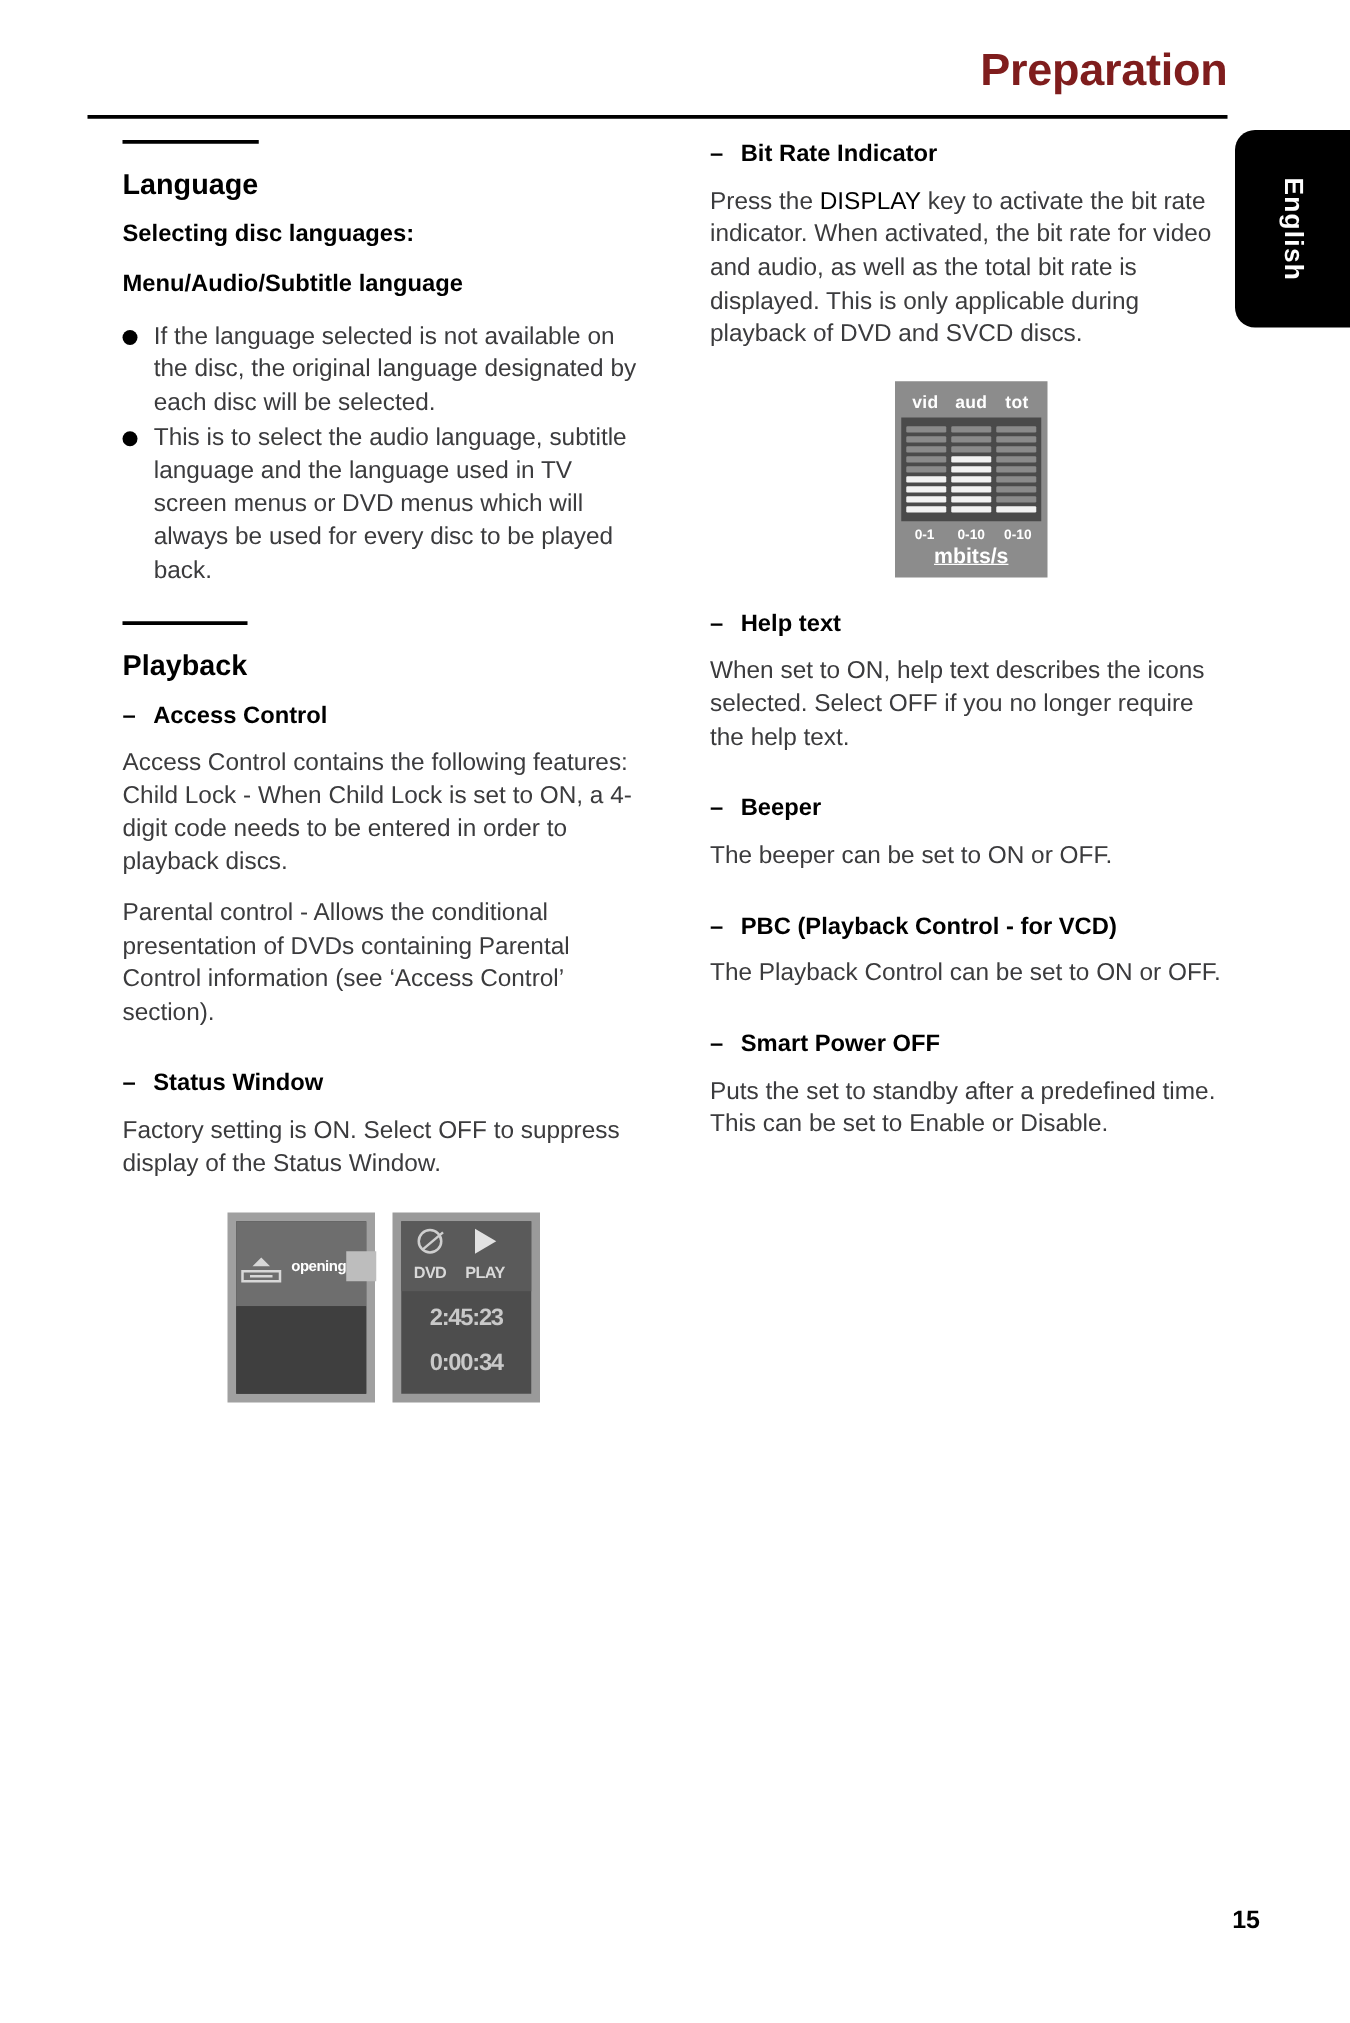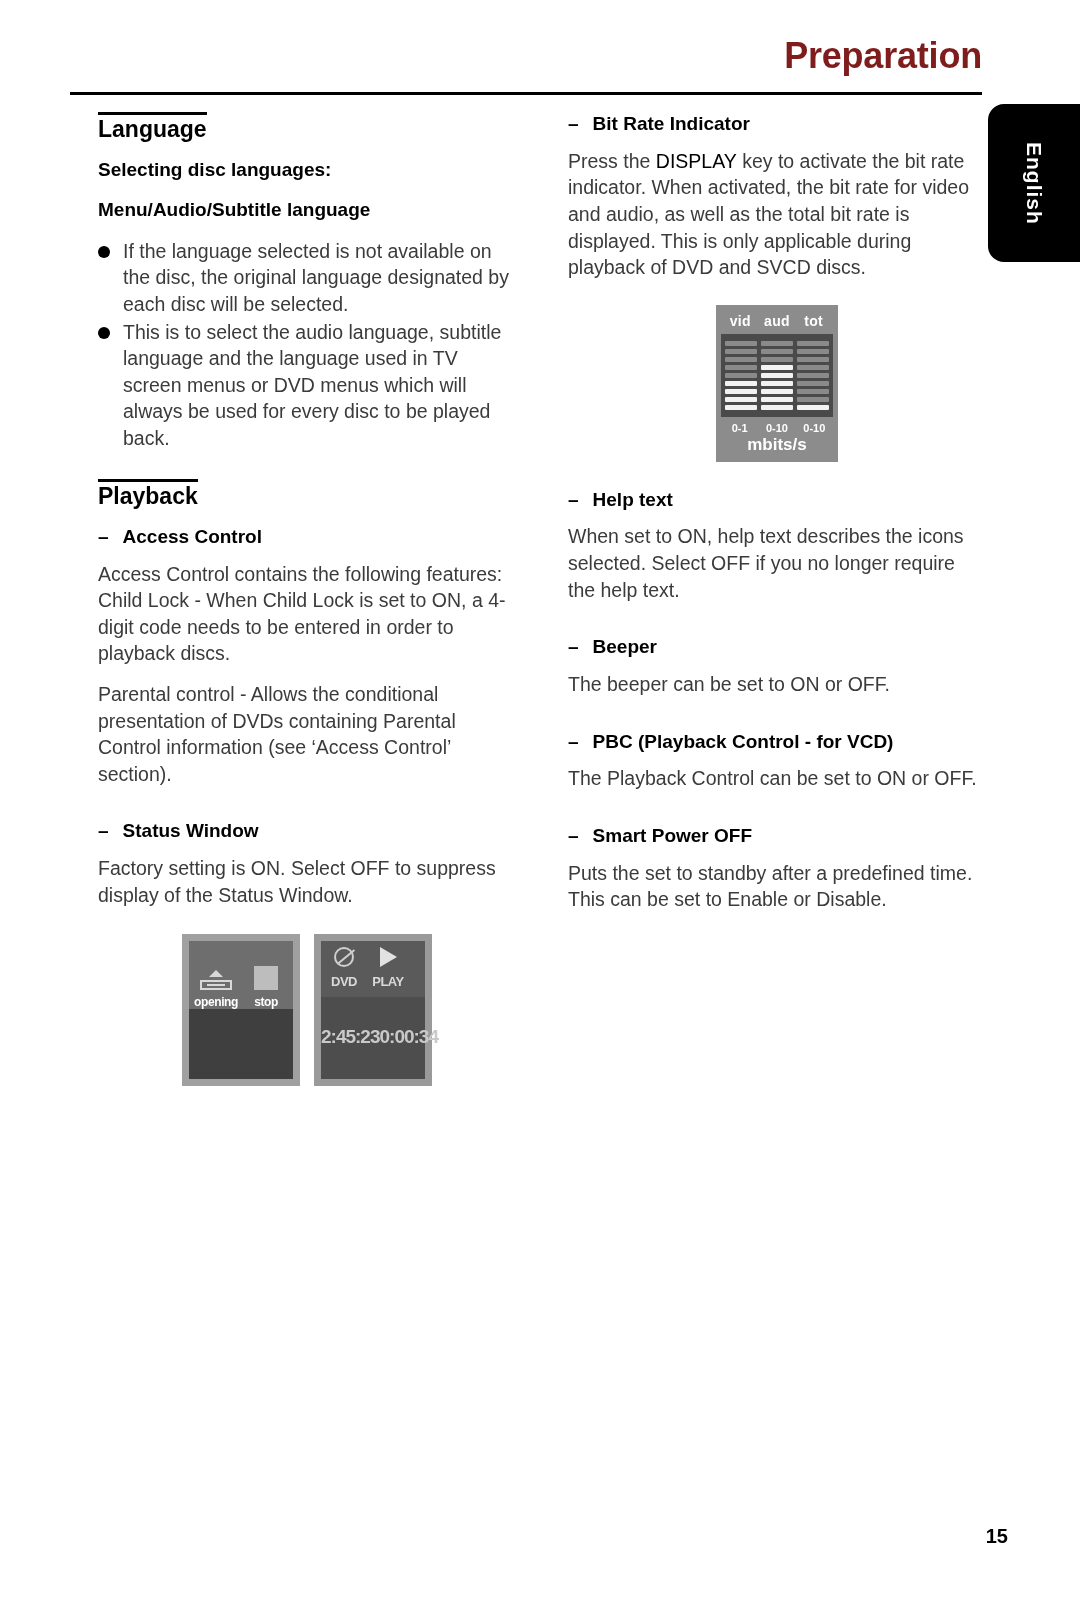--- a/index.html
+++ b/index.html
@@ -80,21 +80,21 @@
   .col-left  { left: 98px;  width: 418px; }
   .col-right { left: 568px; width: 418px; }
 
   
   .sec-title {
     font-size: 23px;
     font-weight: bold;
     color: #000;
     border-top: 3px solid #000;
     display: inline-block;
-    padding-top: 2px;
+    padding-top: 20px;
     margin: 0 0 16px 0;
     line-height: 1.1;
   }
   .sub-bold {
     font-size: 19px;
     font-weight: bold;
     color: #000;
     margin: 0 0 16px 0;
     line-height: 1.25;
   }
@@ -192,20 +192,21 @@
     color: #ffffff;
     font-size: 11px;
     font-weight: bold;
   }
   .bitrate-unit {
     text-align: center;
     color: #ffffff;
     font-size: 17px;
     font-weight: bold;
     padding: 0 0 7px 0;
+    text-decoration: underline;
   }
 
   
   .figure-status {
     margin: 26px 0 0 0;
     display: flex;
     justify-content: center;
     gap: 14px;
   }
   .status-shot {
@@ -222,23 +223,22 @@
   }
   .status-iconbar {
     background: #6e6e6e;
     height: 68px;
     display: flex;
     padding: 4px 2px 0 2px;
   }
   .sbox {
     flex: 1;
     display: flex;
-    flex-direction: column;
+    flex-direction: row;
     align-items: center;
-    justify-content: flex-end;
     gap: 6px;
   }
   .icon-eject {
     position: relative;
     width: 36px; height: 26px;
     display: flex;
     flex-direction: column;
     align-items: center;
     justify-content: flex-end;
     gap: 3px;
@@ -318,21 +318,21 @@
   }
   .osd-play {
     width: 0; height: 0;
     border-top: 10px solid transparent;
     border-bottom: 10px solid transparent;
     border-left: 17px solid #e2e2e2;
   }
   .osd-time {
     flex: 1;
     display: flex;
-    flex-direction: row;
+    flex-direction: column;
     justify-content: space-around;
     align-items: center;
     padding: 4px 0 6px 0;
     text-align: center;
   }
   .osd-time span {
     color: #c9c9c9;
     font-size: 19px;
     font-weight: bold;
     letter-spacing: -1px;

